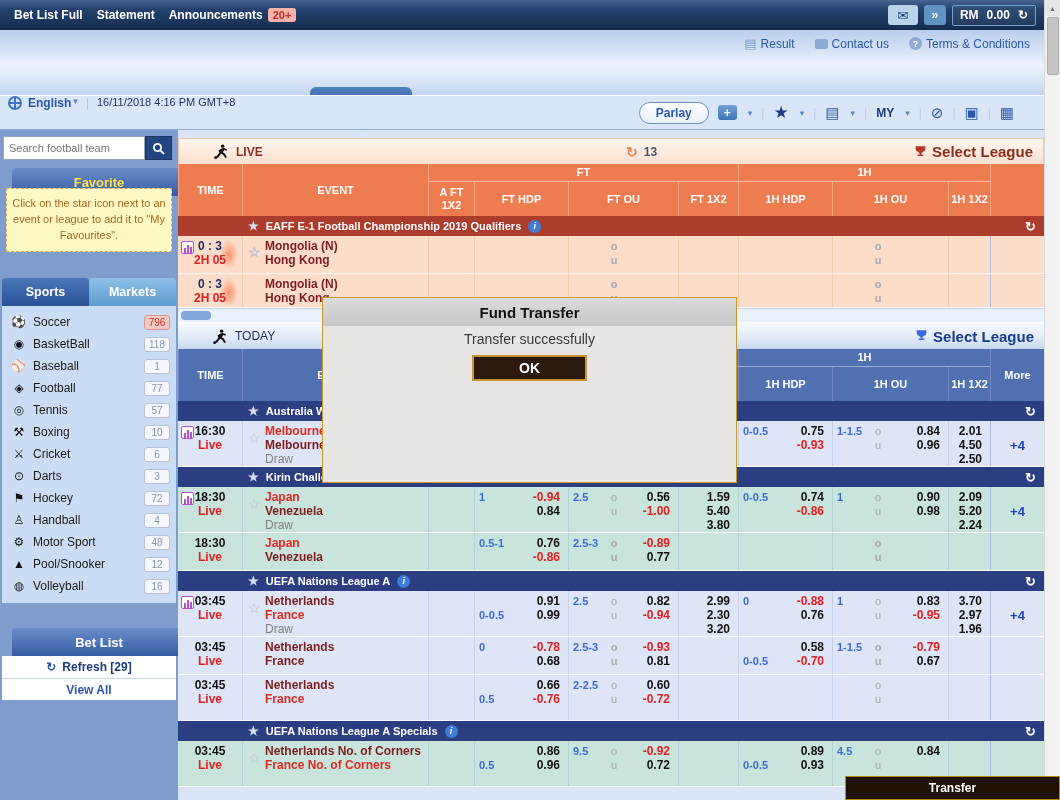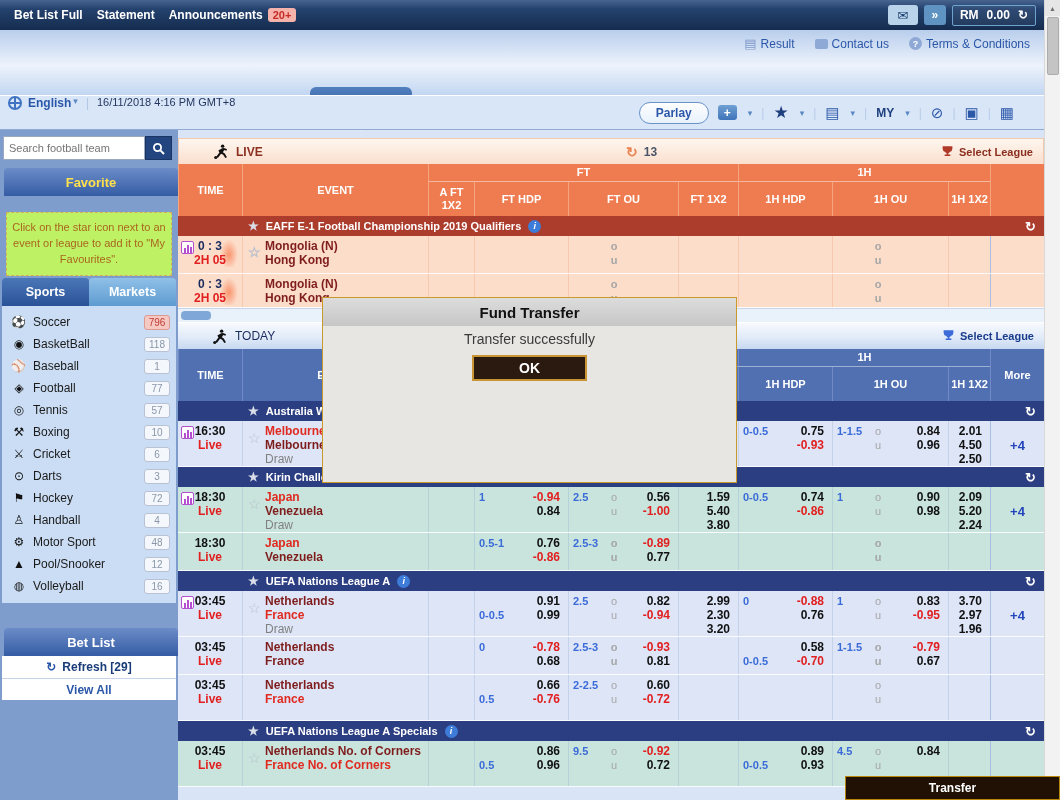--- a/index.html
+++ b/index.html
@@ -58,25 +58,25 @@
   .tb-star{color:#1E3F7E;font-size:17px;cursor:pointer;}
   .tb-my{color:#1E3F7E;font-weight:bold;cursor:pointer;}
   .tb-sep{color:#B8CCE8;}
 
   
   .sidebar{position:absolute;left:0;top:130px;width:178px;height:670px;background:#7E9CCC;}
   .search-row{position:absolute;left:3px;top:6px;display:flex;}
   .search-input{width:142px;height:24px;border:1px solid #9AA8C0;font-size:11px;padding:0 5px;color:#444;}
   .search-btn{width:27px;height:24px;background:#23457F;border:1px solid #1A3463;display:flex;
     align-items:center;justify-content:center;cursor:pointer;}
-  .side-hd{position:absolute;left:4px;width:174px;height:28px;border-radius:4px 4px 0 0;
+  .side-hd{position:absolute;left:12px;width:174px;height:28px;border-radius:4px 4px 0 0;
     background:linear-gradient(180deg,#6B8CC8,#355CA4);display:flex;align-items:center;justify-content:center;
     font-weight:bold;font-size:13px;}
   .fav-hd{top:38px;color:#FFE14D;}
-  .note{position:absolute;left:6px;top:82px;width:166px;background:#bef264;border:1px dashed #D4AE5E;
+  .note{position:absolute;left:6px;top:58px;width:166px;background:#fef9c3;border:1px dashed #D4AE5E;
     color:#A9661F;font-size:11px;text-align:center;padding:7px 0;line-height:1.45;}
   .side-tabs{position:absolute;left:2px;top:148px;width:174px;height:28px;display:flex;}
   .stab{flex:1;display:flex;align-items:center;justify-content:center;color:#fff;font-weight:bold;
     font-size:12.5px;border-radius:4px 4px 0 0;cursor:pointer;text-align:center;}
   .stab.active{background:linear-gradient(180deg,#4A77B8,#2B5298);}
   .stab.idle{background:linear-gradient(180deg,#8FC0E8,#5E9BD0);}
   .sports-list{position:absolute;left:2px;top:176px;width:174px;background:#CBDDF4;padding:5px 0 6px;}
   .sport-item{height:22px;display:flex;align-items:center;padding:0 6px 0 8px;cursor:pointer;}
   .s-icon{width:18px;color:#111;font-size:12px;text-align:center;}
   .s-label{margin-left:5px;color:#1A1A1A;font-size:12px;flex:1;white-space:nowrap;overflow:hidden;}
@@ -93,21 +93,21 @@
   
   .main{position:absolute;left:178px;top:130px;width:866px;height:670px;}
   .grid{display:grid;grid-template-columns:64px 186px 46px 94px 110px 60px 94px 116px 42px 54px;}
 
   .strip{height:26px;display:flex;align-items:center;position:relative;}
   .live-strip{margin-top:8px;background:linear-gradient(#FEF6EF,#FADFCE);border:1px solid #F3C9AE;border-bottom:0;}
   .live-strip .slabel{color:#8B2F1F;font-weight:bold;font-size:12px;margin-left:8px;}
   .sicon{margin-left:34px;display:inline-flex;}
   .scenter{position:absolute;left:447px;display:flex;gap:6px;align-items:center;font-weight:bold;color:#4A5568;}
   .scenter .rg{color:#E8834F;font-size:14px;font-weight:bold;}
-  .sright{margin-left:auto;margin-right:10px;display:flex;align-items:center;gap:5px;font-weight:bold;font-size:11px;cursor:pointer;}
+  .sright{margin-left:auto;margin-right:10px;display:flex;align-items:center;gap:5px;font-weight:bold;font-size:15px;cursor:pointer;}
   .live-strip .sright{color:#8B2F1F;}
   .today-strip{height:27px;background:linear-gradient(#F7FAFE 0%,#DFE9F8 60%,#C7D8F0 100%);border-top:1px solid #fff;}
   .today-strip .slabel{color:#1A2B5E;font-weight:normal;font-size:12px;margin-left:8px;}
   .today-strip .sright{color:#1A3C8C;}
   .trophy-red{color:#B03A2A;display:inline-flex;}
   .trophy-blue{color:#3A6BD8;display:inline-flex;}
 
   .ghead{color:#fff;font-weight:bold;font-size:11px;text-align:center;grid-template-rows:18px 34px;}
   .live-head{background:#EE7C50;}
   .today-head{background:#5070B2;}

